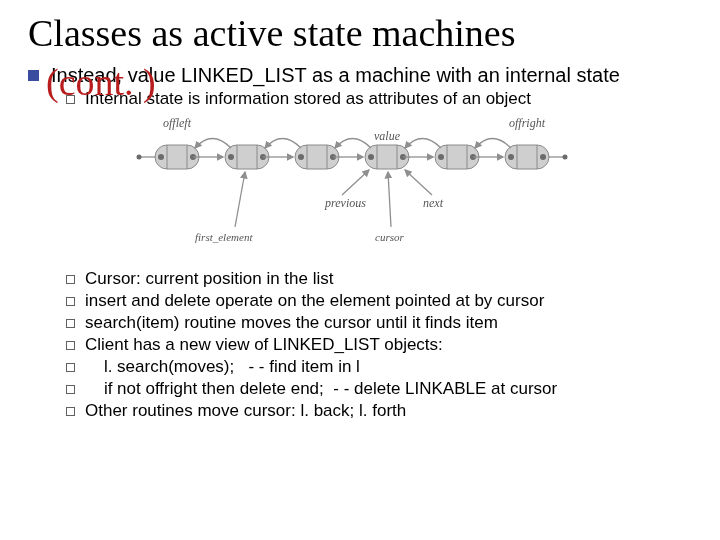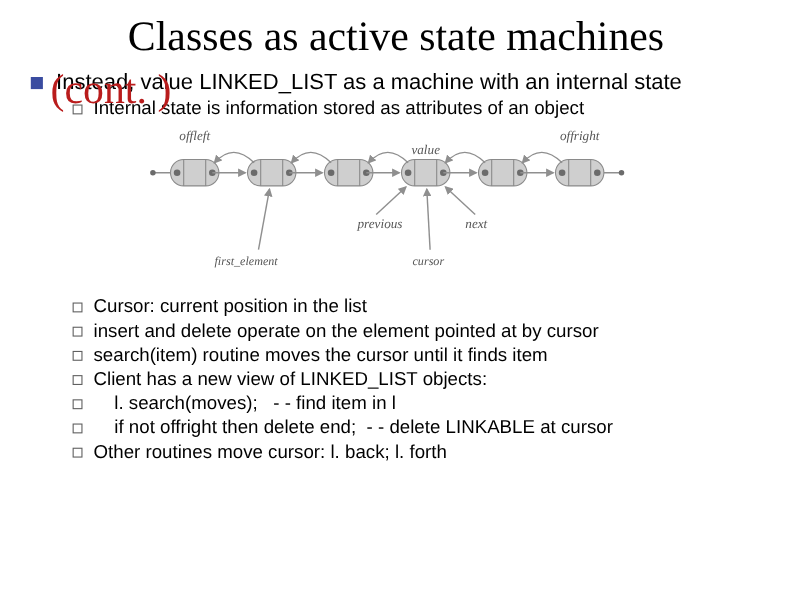--- a/index.html
+++ b/index.html
@@ -11,21 +11,20 @@
     font-family: Arial, Helvetica, sans-serif;
     color: #000;
     overflow: hidden;
   }
   .slide {
     position: relative;
     width: 720px;
     height: 540px;
     box-sizing: border-box;
     padding: 12px 28px 10px 28px;
-    text-align: center;
   }
   .title {
     font-family: "Times New Roman", Times, serif;
     font-size: 38px;
     line-height: 1.05;
     margin: 2px 0 10px 0;
     font-weight: normal;
   }
   .row {
     display: flex;

